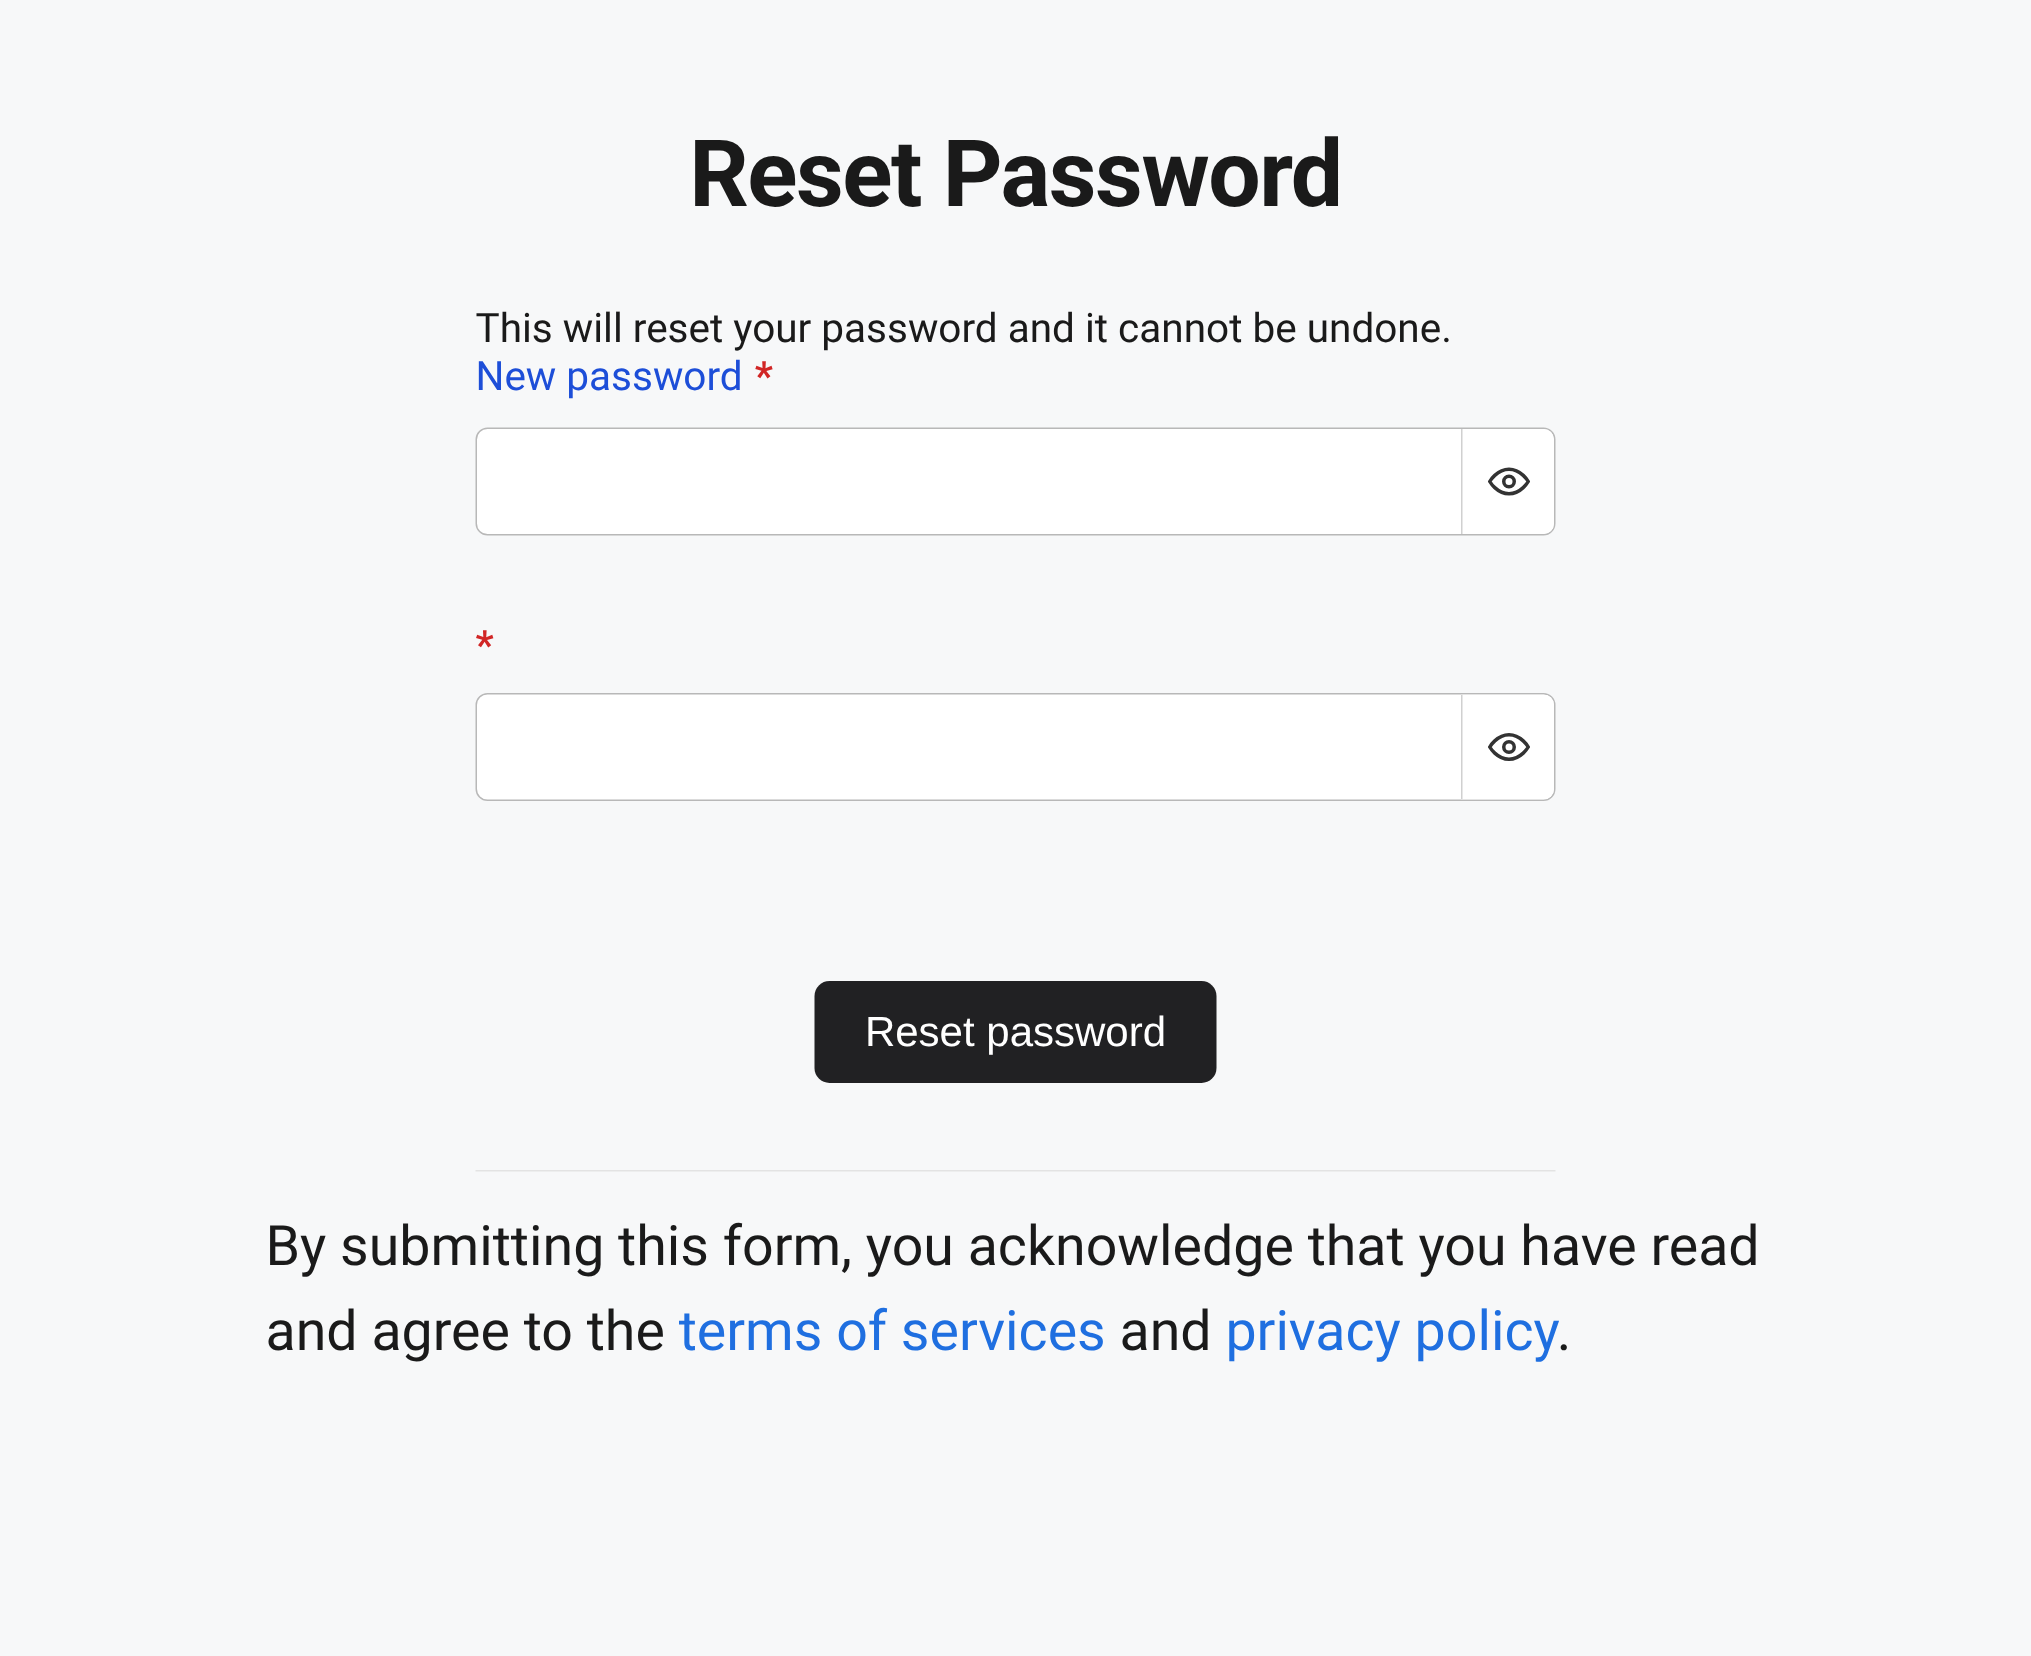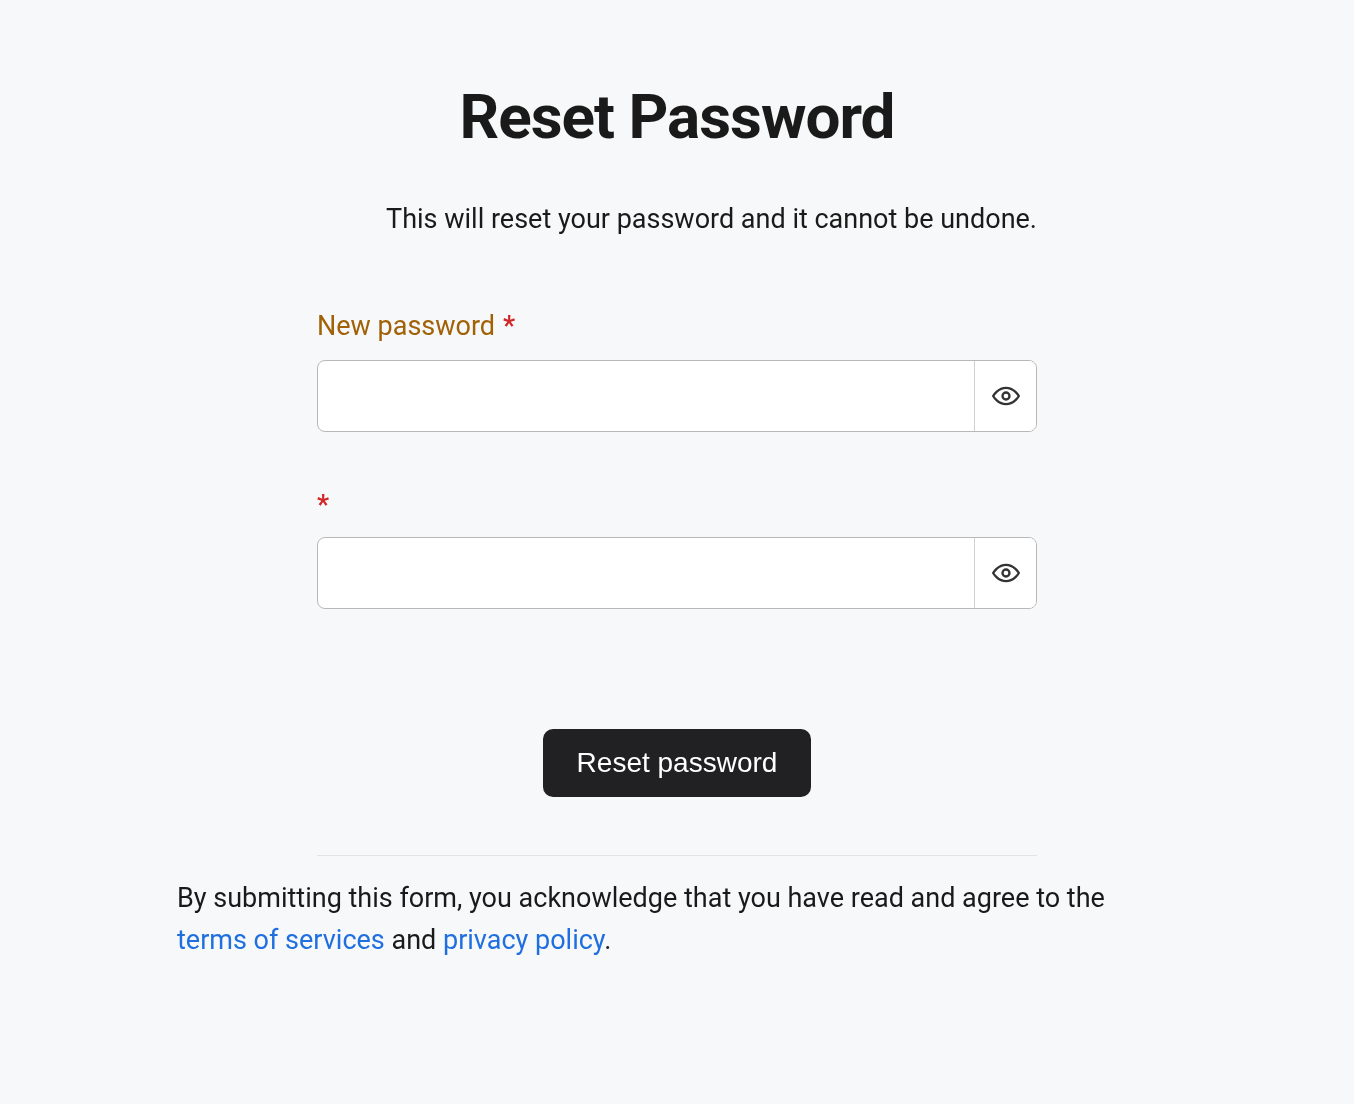--- a/index.html
+++ b/index.html
@@ -21,36 +21,35 @@
     }
     h1 {
       font-size: 62px;
       font-weight: 700;
       text-align: center;
       margin-bottom: 50px;
       letter-spacing: -1px;
     }
     .subtitle {
       font-size: 27px;
-      text-align: right;
+      text-align: left;
       color: #1a1a1a;
-      margin-bottom: 75px;
     }
     .field {
       margin-bottom: 60px;
     }
     .label-row {
       display: flex;
       align-items: baseline;
       gap: 8px;
       margin-bottom: 18px;
     }
     label {
       font-size: 27px;
-      color: #a16207;
+      color: #1d4ed8;
     }
     .required {
       color: #d12626;
       font-size: 27px;
       font-weight: 600;
       line-height: 1;
     }
     .input-wrap {
       display: flex;
       width: 100%;
@@ -98,21 +97,21 @@
       font-size: 28px;
       padding: 18px 34px;
       cursor: pointer;
     }
     hr.divider {
       border: none;
       border-top: 1px solid #e3e3e3;
       margin: 0 0 22px 0;
     }
     .footer-text {
-      font-size: 27px;
+      font-size: 37px;
       line-height: 1.55;
       color: #1a1a1a;
       width: 1000px;
       margin-left: -140px;
     }
     .footer-text a {
       color: #1f6fe0;
       text-decoration: none;
     }
   </style>

